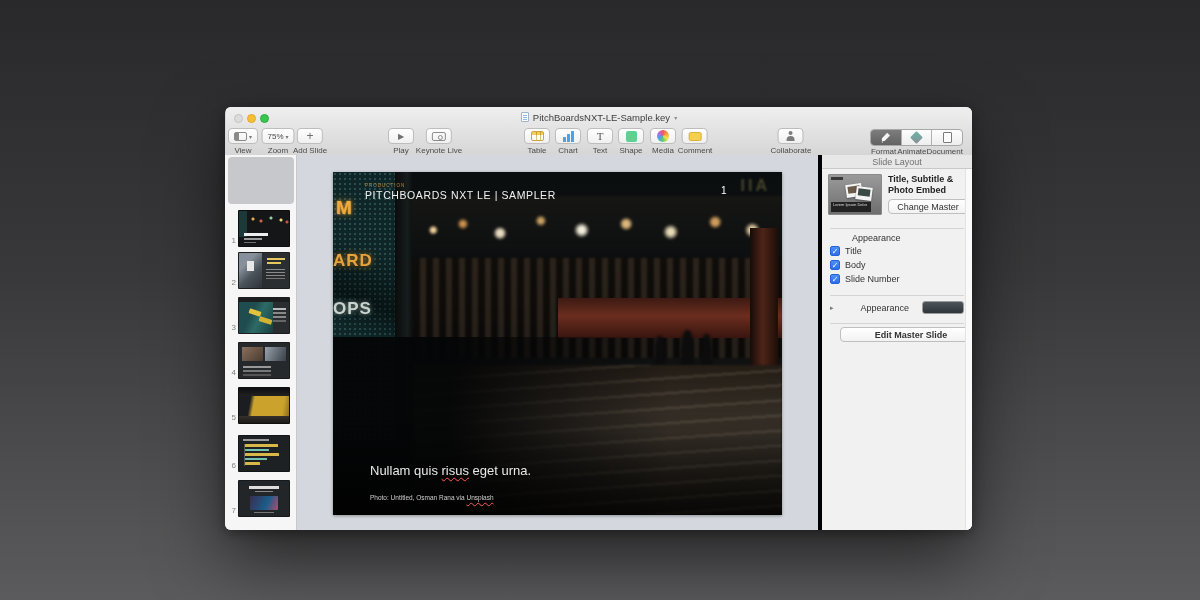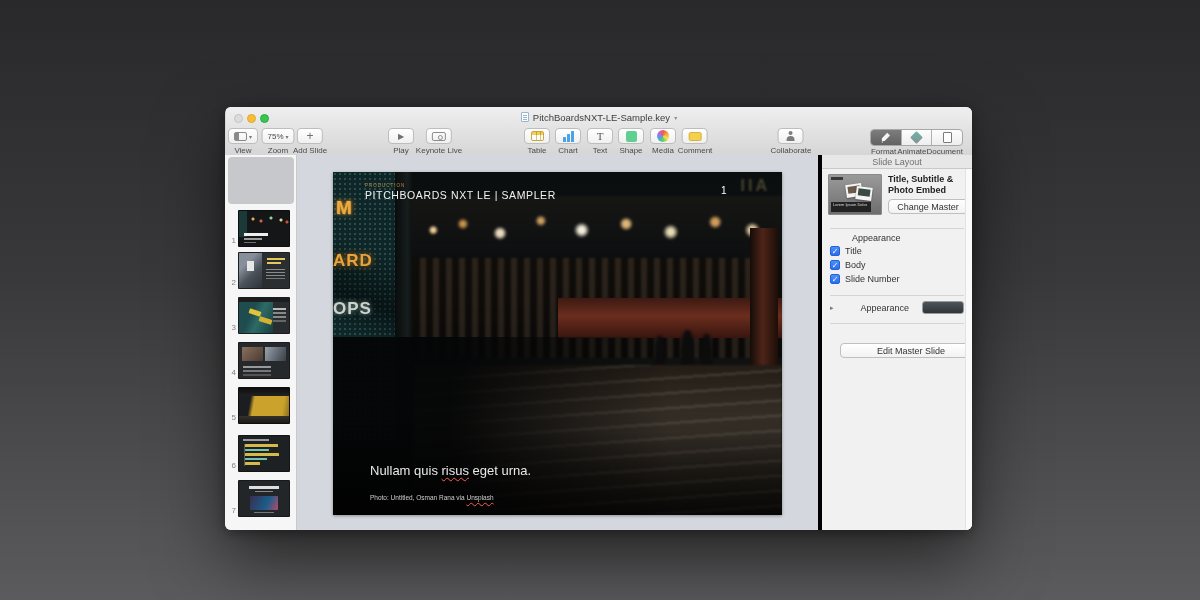--- a/index.html
+++ b/index.html
@@ -269,21 +269,21 @@
   .divider{ position:absolute; left:8px; right:8px; height:1px; background:#d4d4d4; }
   .sb-label{ position:absolute; font-size:9px; color:#333;margin-left:22px; }
   .checkrow{ position:absolute; left:8px; display:flex; align-items:center; gap:5px; }
   .checkbox{ width:10px; height:10px; border-radius:2px; background:linear-gradient(180deg,#4a90f6,#2b6ef0);
     border:1px solid #2562d6; color:#fff; font-size:8px; line-height:9px; text-align:center; }
   .checklabel{ font-size:9px; color:#333; }
   .disclosure{ font-size:7px; color:#7a7a7a; }
   .bg-row{ position:absolute; left:8px; right:8px; display:flex; align-items:center; gap:5px; }
   .color-well{ margin-left:auto; width:42px; height:13px; border-radius:3px; border:1px solid #9a9a9a;
     background:linear-gradient(180deg,#4e555a,#2e3438); }
-  .edit-master{ position:absolute; left:18px; top:188px; width:142px; height:15px; }
+  .edit-master{ position:absolute; left:18px; top:172px; width:142px; height:15px;font-weight:bold; }
   .sb-scroll{ position:absolute; right:0; top:14px; bottom:0; width:7px; background:#fafafa;
     border-left:1px solid #e3e3e3; }
 </style>
 </head>
 <body>
 
 <div class="window">
 
   <div class="chrome">
     <span class="traffic tl-close"></span>

